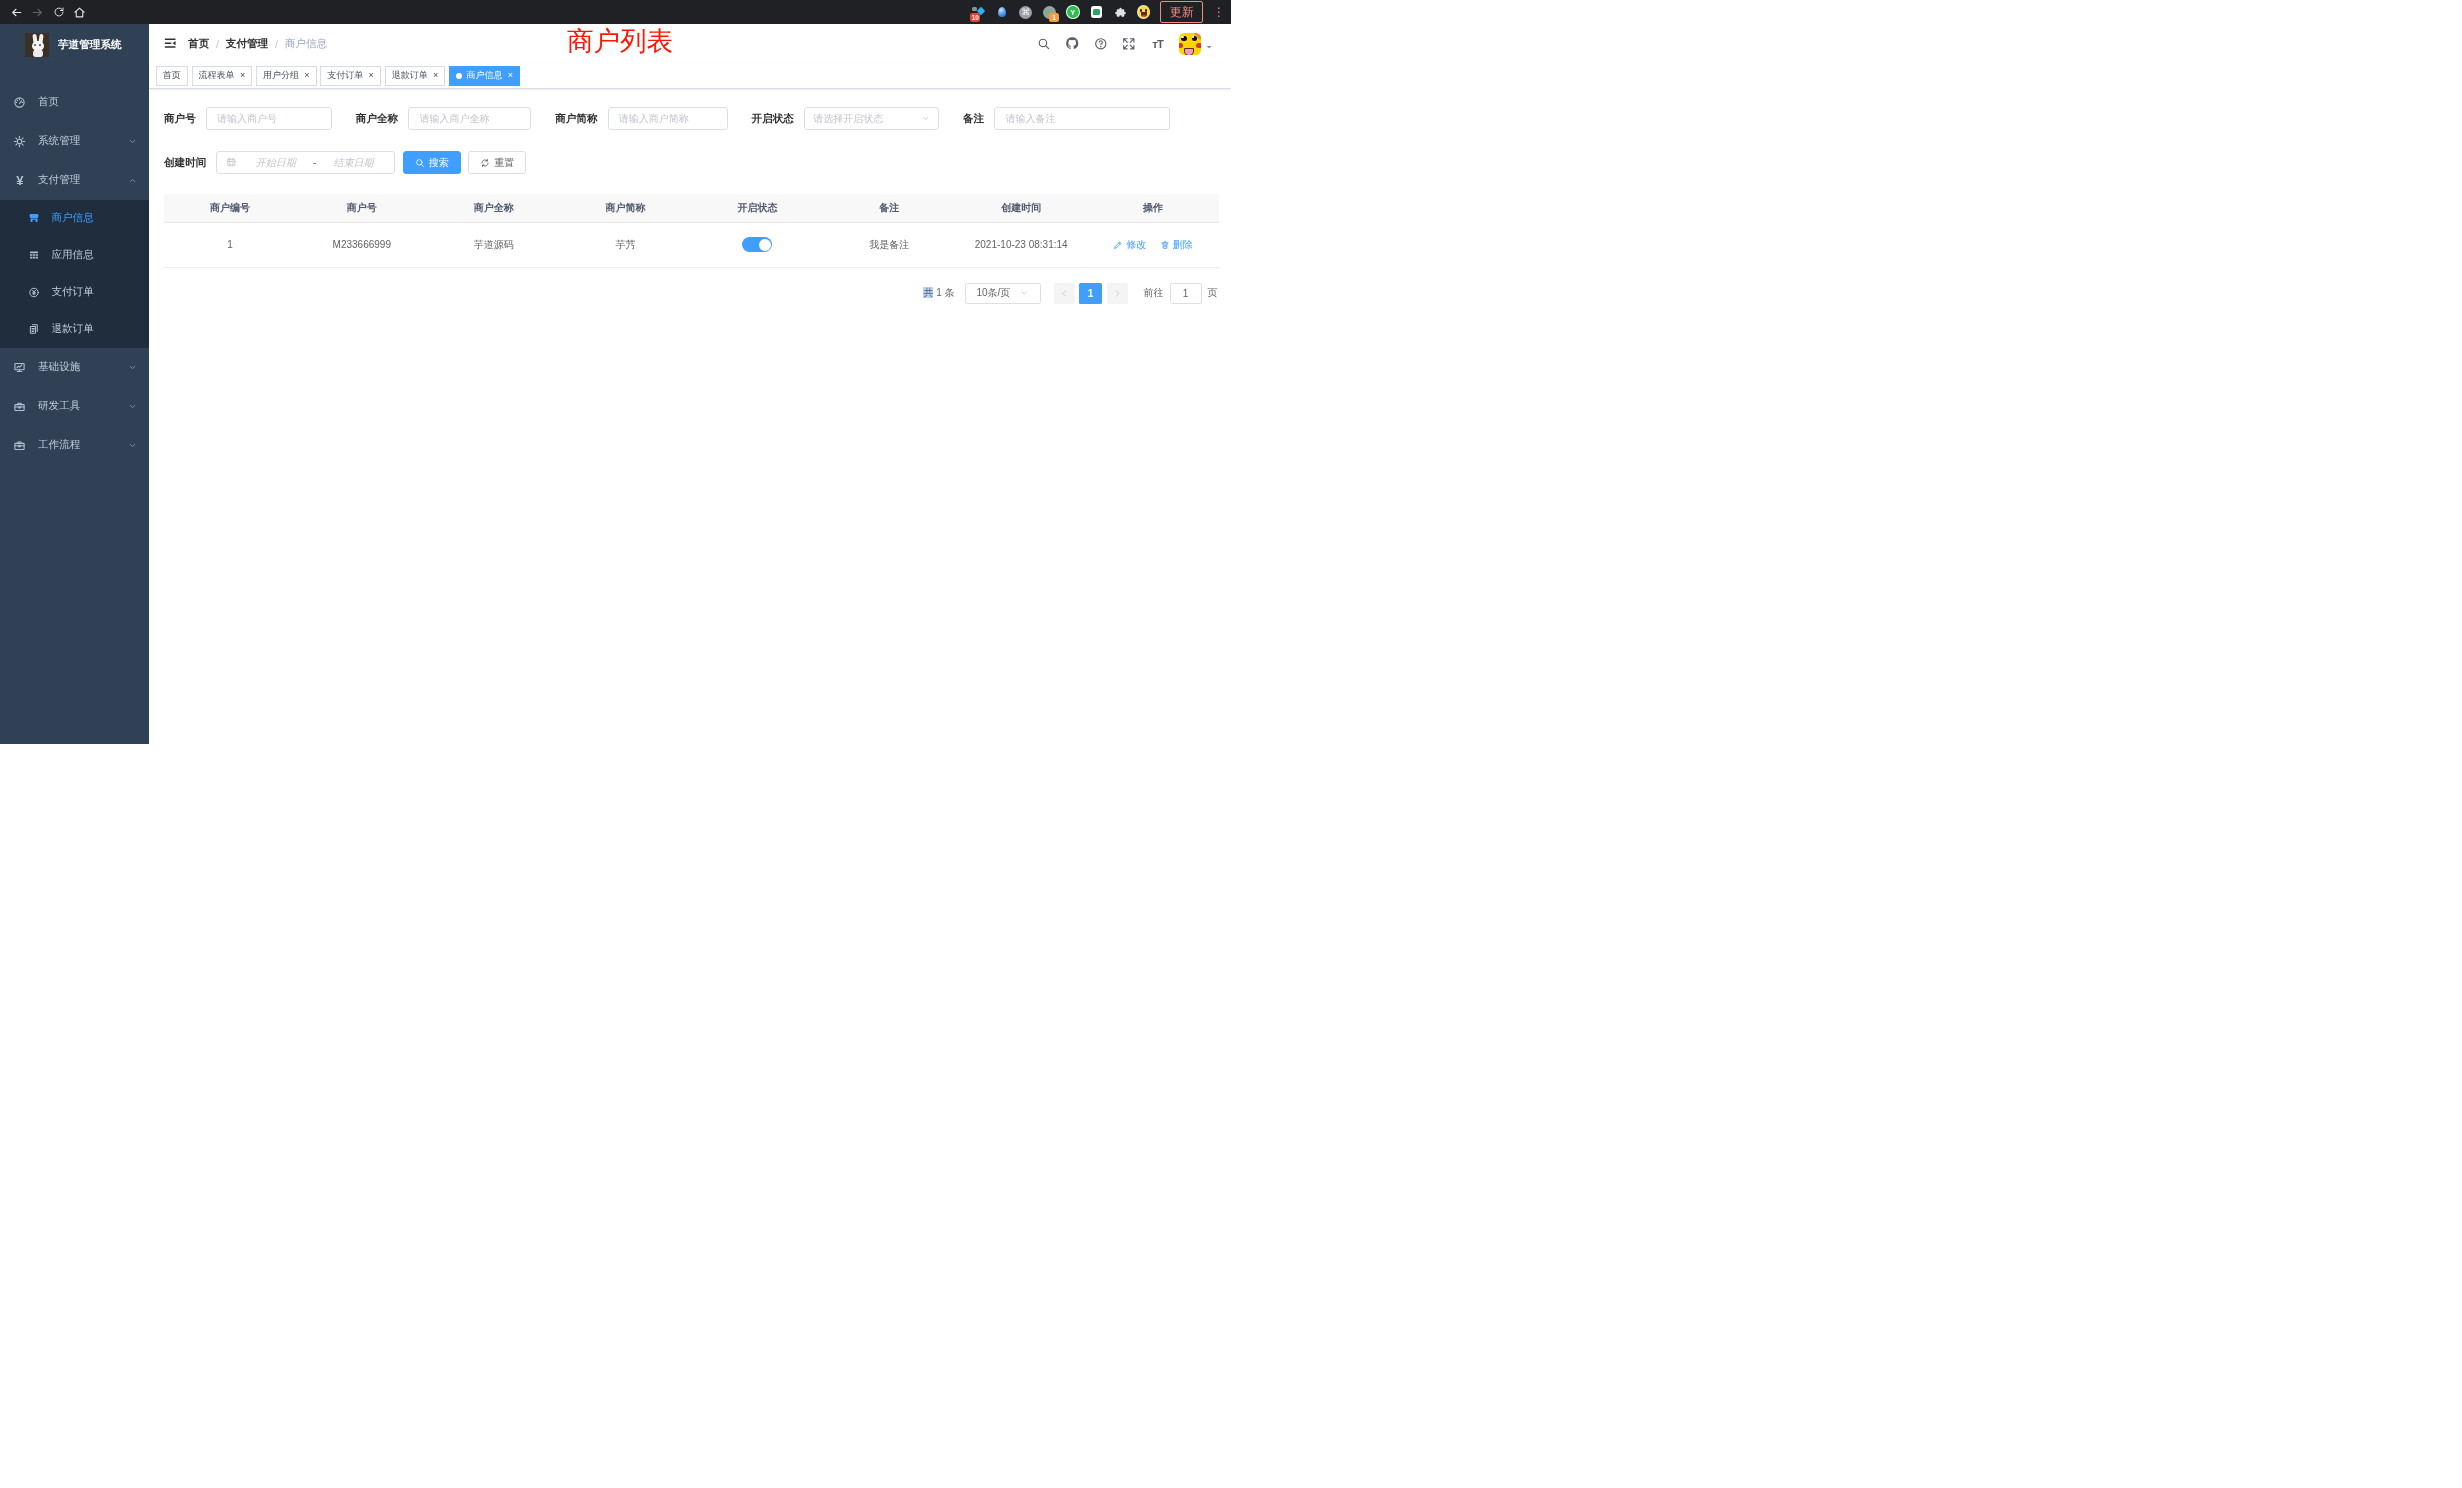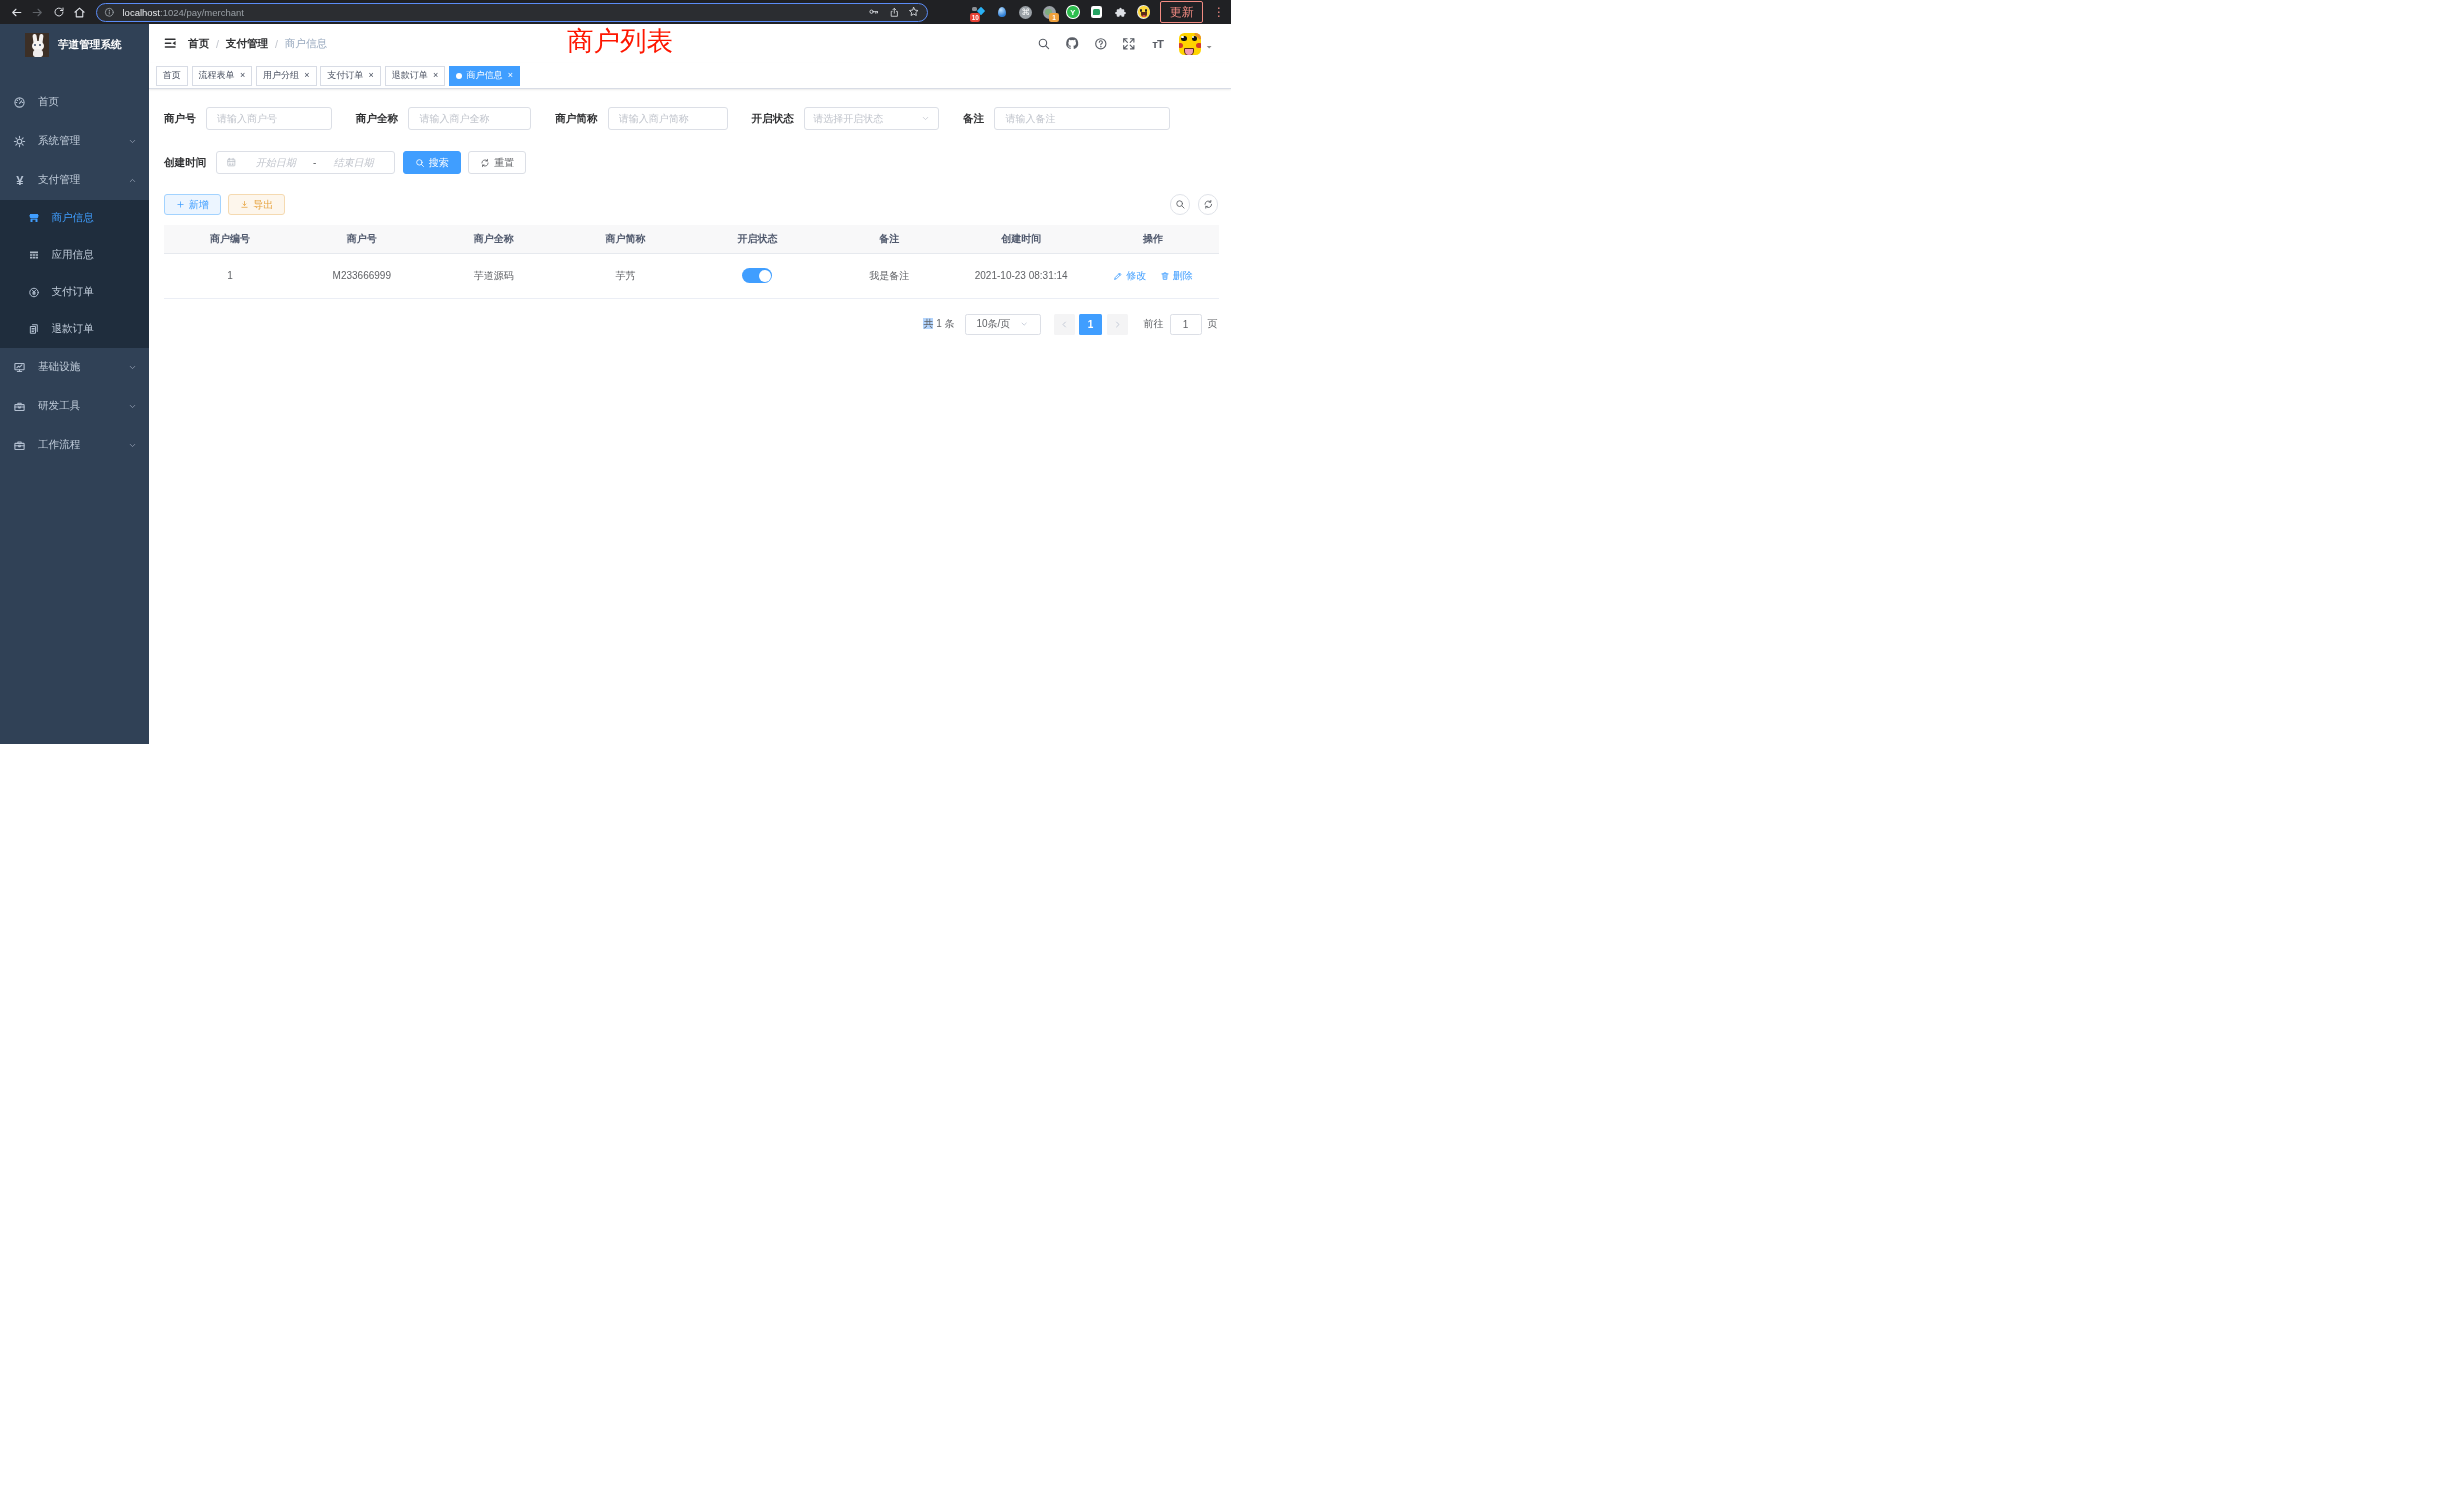--- a/index.html
+++ b/index.html
@@ -290,44 +290,20 @@
       <svg class="ic" width="12" height="12" viewBox="0 0 16 16">
         <use href="#i-reload"></use>
       </svg>
     </div>
   <div class="chrome-btn">
       <svg class="ic" width="13" height="13" viewBox="0 0 17 17">
         <use href="#i-home"></use>
       </svg>
     </div>
 
-  <div class="urlbar">
-    <span class="info-wrap">
-        <svg class="ic" width="10.6" height="10.6" stroke-width="1.8" viewBox="0 0 14 14">
-          <use href="#i-info"></use>
-        </svg>
-      </span>
-    <span class="url-text"><span class="url-host">localhost</span><span class="url-rest">:1024/pay/merchant</span></span>
-    <span class="spacer"></span>
-    <span class="urlbar-ic">
-        <svg class="ic" width="11.4" height="11.4" stroke-width="1.8" viewBox="0 0 15 15">
-          <use href="#i-key"></use>
-        </svg>
-      </span>
-    <span class="urlbar-ic">
-        <svg class="ic" width="10.6" height="10.6" stroke-width="1.8" viewBox="0 0 14 14">
-          <use href="#i-share"></use>
-        </svg>
-      </span>
-    <span class="urlbar-ic">
-        <svg class="ic" width="11.4" height="11.4" stroke-width="1.8" viewBox="0 0 15 15">
-          <use href="#i-star"></use>
-        </svg>
-      </span>
-  </div>
 
   <div class="ext-area">
     <span class="ext">
       <span class="blocks">
           <i></i>
           <i></i>
           <span class="diamond"></span>
         </span>
       <span class="badge badge-red">10</span>
     </span>
@@ -642,50 +618,20 @@
         <button class="btn btn-reset">
           <span class="bic">
               <svg class="ic" width="10" height="10" stroke-width="1.8" viewBox="0 0 13 13">
                 <use href="#i-refresh"></use>
               </svg>
             </span>
           <span>重置</span>
         </button>
       </div>
 
-      <div class="actions">
-        <button class="btn btn-add">
-          <span class="bic">
-              <svg class="ic" width="9" height="9" viewBox="0 0 12 12">
-                <use href="#i-plus"></use>
-              </svg>
-            </span>
-          <span>新增</span>
-        </button>
-        <button class="btn btn-export">
-          <span class="bic">
-              <svg class="ic" width="9" height="9" viewBox="0 0 12 12">
-                <use href="#i-download"></use>
-              </svg>
-            </span>
-          <span>导出</span>
-        </button>
-        <span class="tools">
-          <span class="circle-btn">
-              <svg class="ic" width="10.6" height="10.6" stroke-width="1.7" viewBox="0 0 14 14">
-                <use href="#i-search"></use>
-              </svg>
-            </span>
-          <span class="circle-btn">
-              <svg class="ic" width="10.6" height="10.6" stroke-width="1.7" viewBox="0 0 14 14">
-                <use href="#i-refresh"></use>
-              </svg>
-            </span>
-        </span>
-      </div>
 
       <table>
         <thead>
           <tr>
             <th>商户编号</th>
             <th>商户号</th>
             <th>商户全称</th>
             <th>商户简称</th>
             <th>开启状态</th>
             <th>备注</th>

